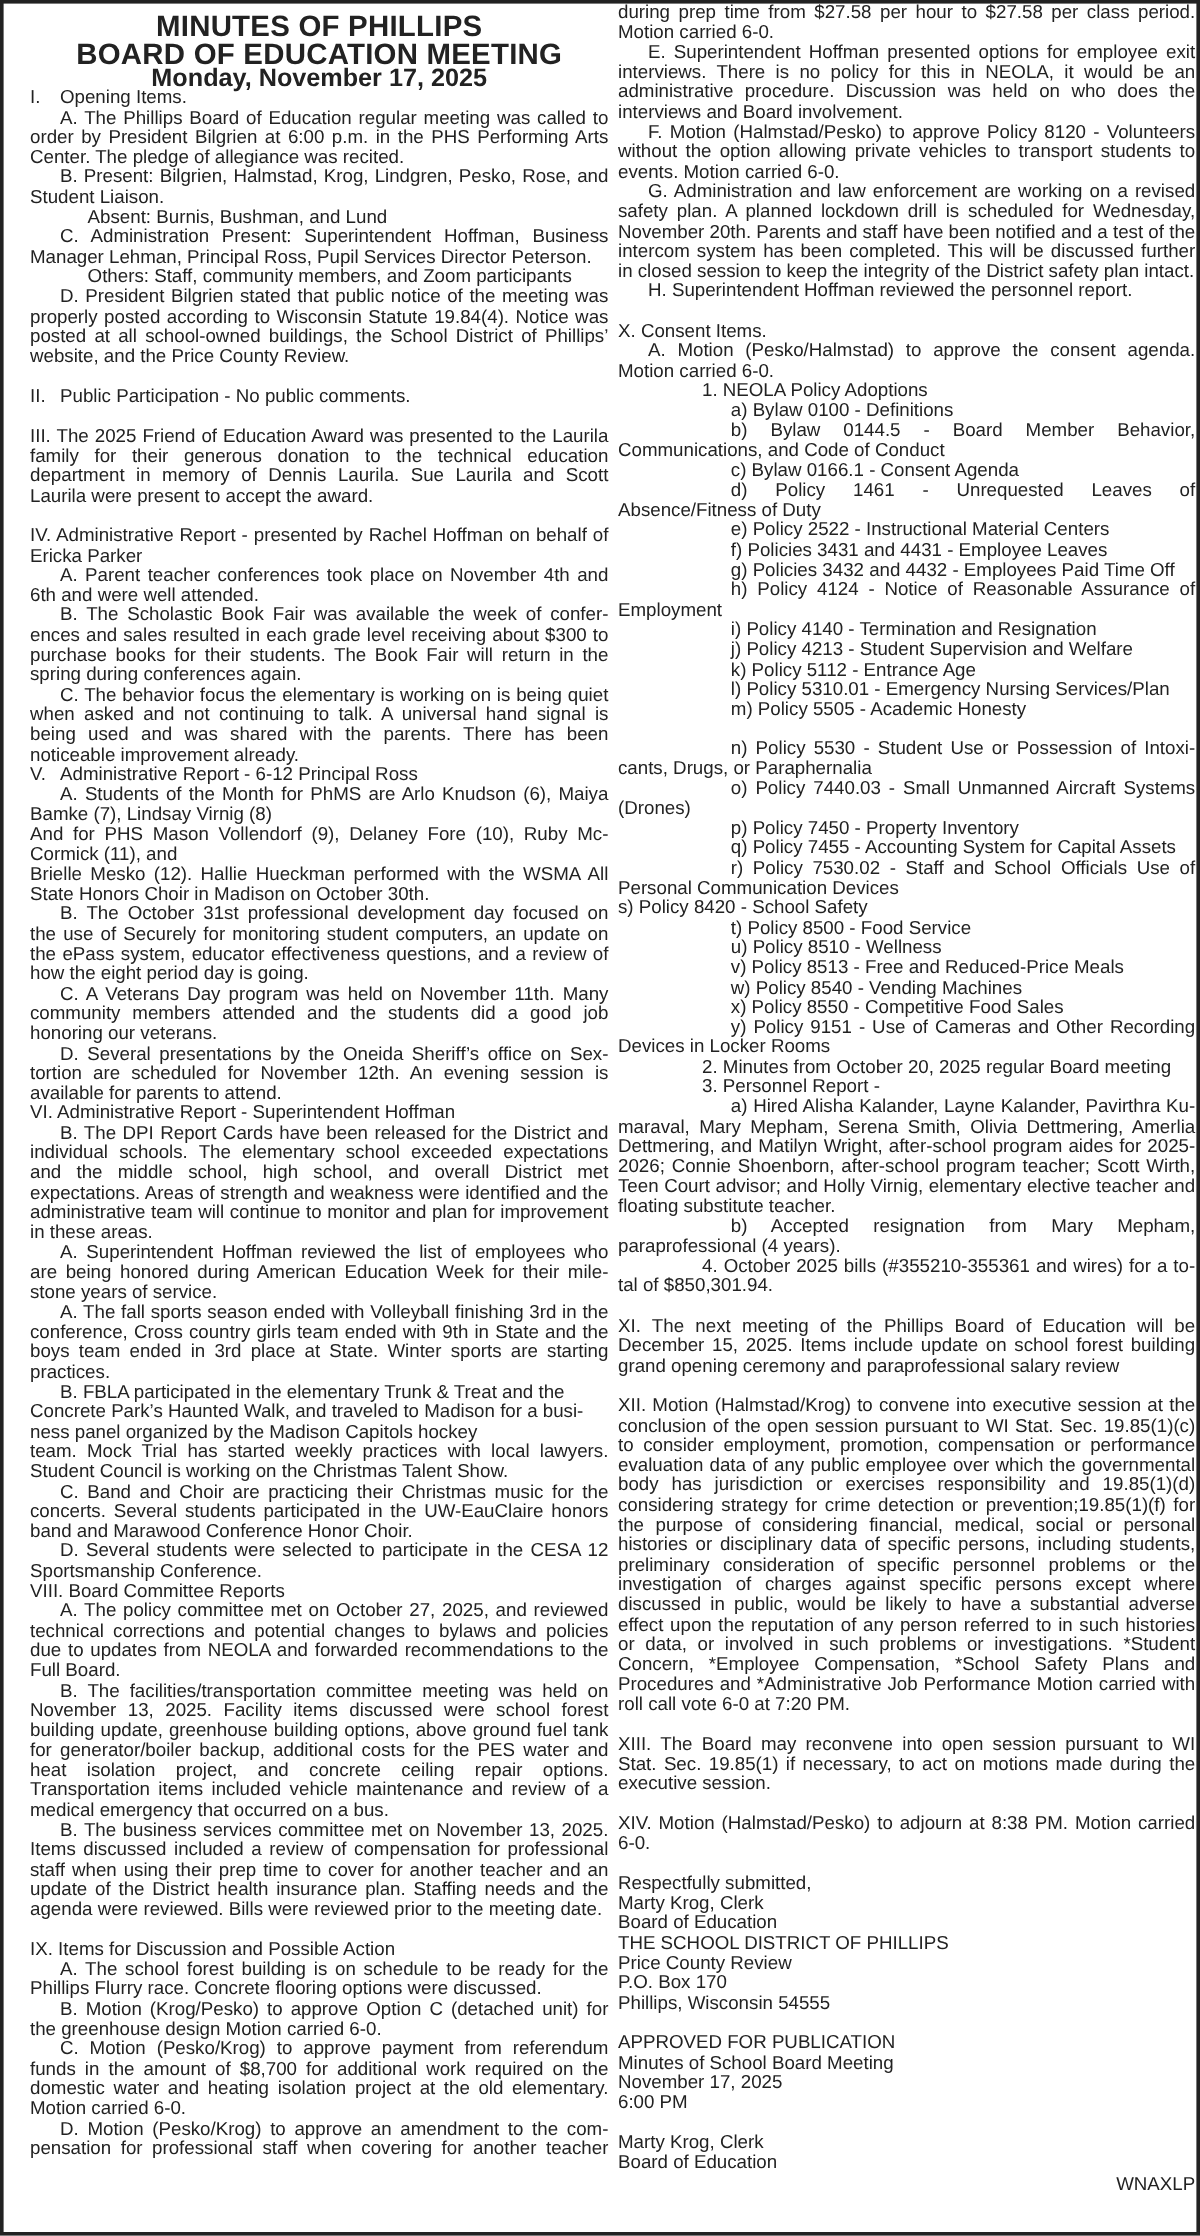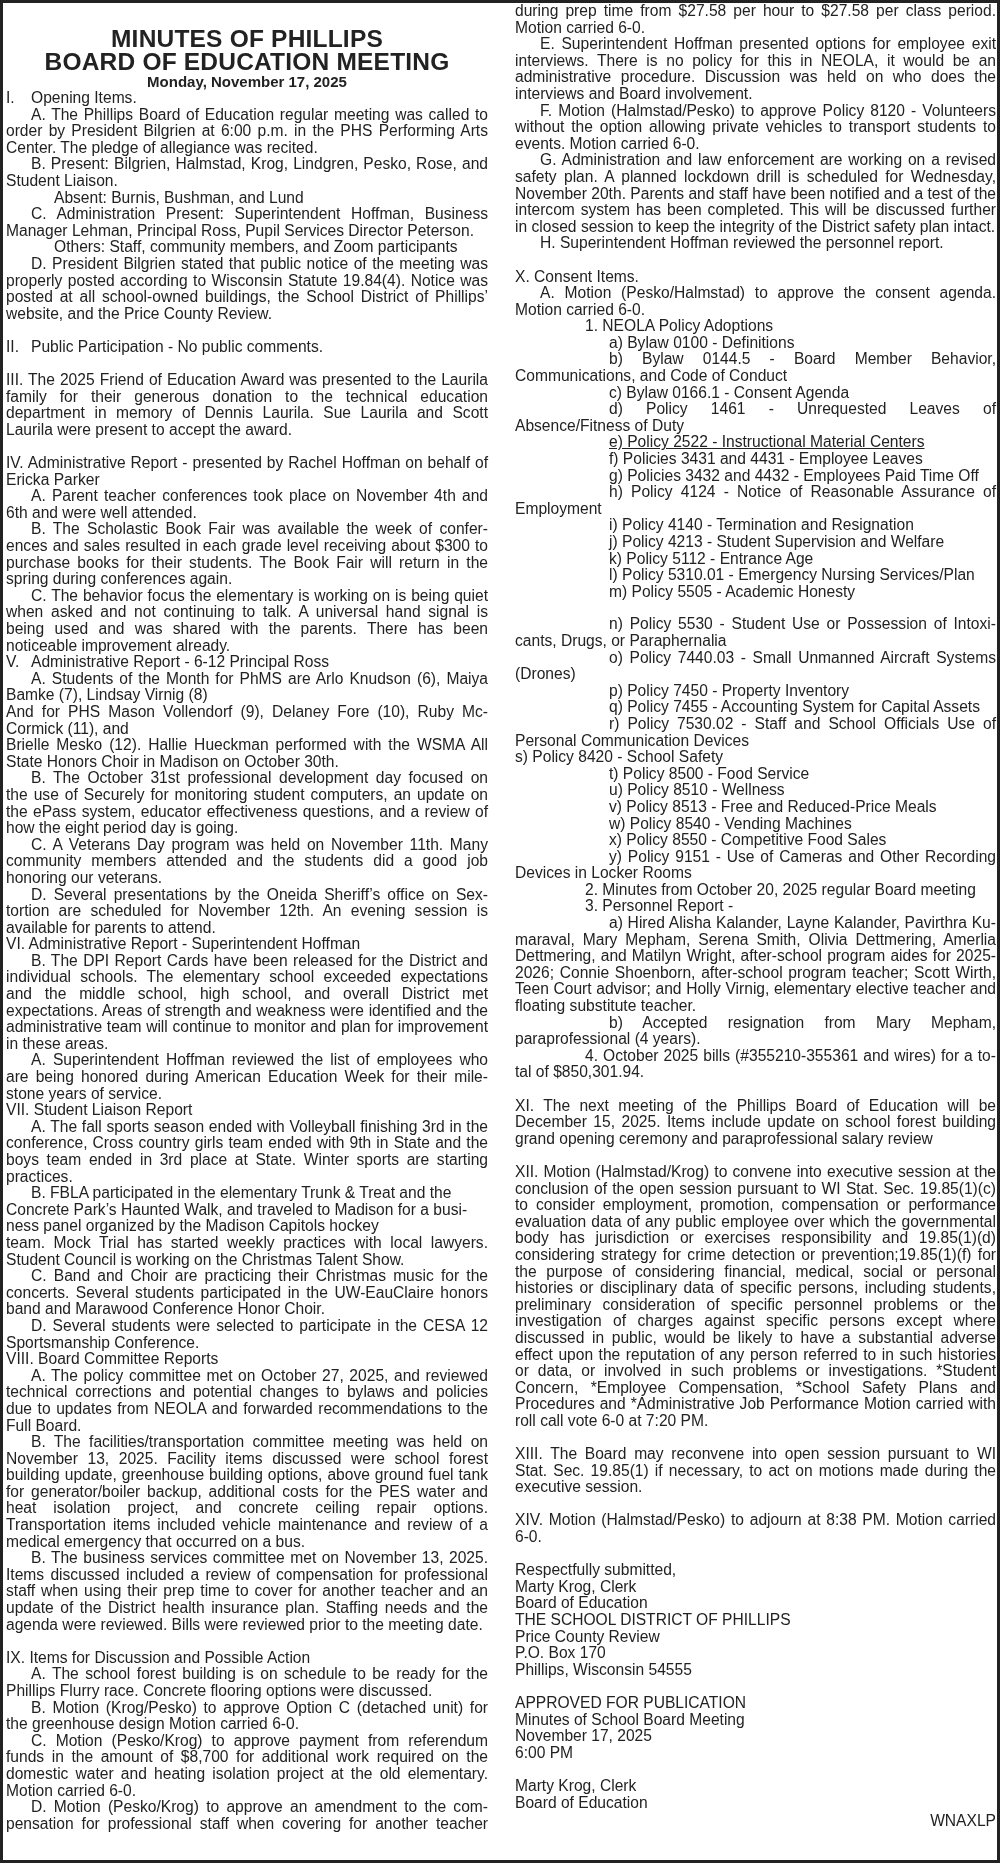--- a/index.html
+++ b/index.html
@@ -8,28 +8,28 @@
     position:absolute; left:0; top:0; width:1000px; height:1863px;
     box-sizing:border-box; border:3px solid #222; border-right-width:3px;
     background:#fff;
   }
   .col {
     position:absolute; top:0; box-sizing:border-box;
     font-family:"Liberation Sans", sans-serif;
     font-size:15.6px; line-height:16.6px; color:#222;
     text-align:justify; hyphens:manual;
   }
-  .col.left { left:3px; width:482px; padding-top:24px; }
+  .col.left { left:22px; width:482px; padding-top:8px; }
   .col.right { left:512px; width:481px; padding-top:0px; }
   .title {
     font-weight:bold; text-align:center; font-size:24.5px; line-height:23px;
     letter-spacing:0.2px; margin:0;
   }
   .subtitle {
-    font-weight:bold; text-align:center; font-size:15px; line-height:17px; margin:0;
+    font-weight:bold; text-align:center; font-size:21px; line-height:17px; margin:0;
   }
   p { margin:0; }
   .ind { text-indent:25px; }
   .ind2 { text-indent:48px; }
   .ind3 { text-indent:70px; }
   .gap { height:16.6px; }
   .sec { text-align:left; }
   .u { }
   .plain { text-align:left; }
   .code { text-align:right; margin-top:2px; }
@@ -72,21 +72,20 @@
     <p>And for PHS Mason Vollendorf (9), Delaney Fore (10), Ruby Mc­Cormick (11), and</p>
     <p>Brielle Mesko (12). Hallie Hueckman performed with the WSMA All State Honors Choir in Madison on October 30th.</p>
     <p class="ind">B. The October 31st professional development day focused on the use of Securely for monitoring student computers, an update on the ePass system, educator effectiveness questions, and a re­view of how the eight period day is going.</p>
     <p class="ind">C. A Veterans Day program was held on November 11th. Many community members attended and the students did a good job honoring our veterans.</p>
     <p class="ind">D. Several presentations by the Oneida Sheriff’s office on Sex­tortion are scheduled for November 12th. An evening session is available for parents to attend.</p>
 
     <p class="sec">VI. Administrative Report - Superintendent Hoffman</p>
     <p class="ind">B. The DPI Report Cards have been released for the District and individual schools. The elementary school exceeded expecta­tions and the middle school, high school, and overall District met expectations. Areas of strength and weakness were identified and the administrative team will continue to monitor and plan for im­provement in these areas.</p>
     <p class="ind">A. Superintendent Hoffman reviewed the list of employees who are being honored during American Education Week for their mile­stone years of service.</p>
 
-    <p class="sec">VII. Student Liaison Report</p>
     <p class="ind">A. The fall sports season ended with Volleyball finishing 3rd in the conference, Cross country girls team ended with 9th in State and the boys team ended in 3rd place at State. Winter sports are starting practices.</p>
     <p class="ind" style="text-align:left;">B. FBLA participated in the elementary Trunk &amp; Treat and the Concrete Park’s Haunted Walk, and traveled to Madison for a busi­ness panel organized by the Madison Capitols hockey</p>
     <p>team. Mock Trial has started weekly practices with local lawyers. Student Council is working on the Christmas Talent Show.</p>
     <p class="ind">C. Band and Choir are practicing their Christmas music for the concerts. Several students participated in the UW-EauClaire hon­ors band and Marawood Conference Honor Choir.</p>
     <p class="ind">D. Several students were selected to participate in the CESA 12 Sportsmanship Conference.</p>
 
     <p class="sec">VIII. Board Committee Reports</p>
     <p class="ind">A. The policy committee met on October 27, 2025, and re­viewed technical corrections and potential changes to bylaws and policies due to updates from NEOLA and forwarded recommenda­tions to the Full Board.</p>
     <p class="ind">B. The facilities/transportation committee meeting was held on November 13, 2025. Facility items discussed were school forest building update, greenhouse building options, above ground fuel tank for generator/boiler backup, additional costs for the PES wa­ter and heat isolation project, and concrete ceiling repair options. Transportation items included vehicle maintenance and review of a medical emergency that occurred on a bus.</p>
     <p class="ind">B. The business services committee met on November 13, 2025. Items discussed included a review of compensation for professional staff when using their prep time to cover for another teacher and an update of the District health insurance plan. Staff­ing needs and the agenda were reviewed. Bills were reviewed prior to the meeting date.</p>
@@ -110,21 +109,21 @@
     <div class="gap"></div>
 
     <p class="sec">X. Consent Items.</p>
     <p class="ind">A. Motion (Pesko/Halmstad) to approve the consent agenda. Motion carried 6-0.</p>
     <p class="ind3 plain">1. NEOLA Policy Adoptions</p>
     <div id="policy-list">
         <p style="text-indent: 94px;">a) Bylaw 0100 - Definitions</p>
         <p style="text-indent: 94px;">b) Bylaw 0144.5 - Board Member Behavior, Communica­tions, and Code of Conduct</p>
         <p style="text-indent: 94px;">c) Bylaw 0166.1 - Consent Agenda</p>
         <p style="text-indent: 94px;">d) Policy 1461 - Unrequested Leaves of Absence/Fitness of Duty</p>
-        <p style="text-indent: 94px; text-decoration: underline;">e) Policy 2522 - Instructional Material Centers</p>
+        <p style="text-indent: 94px;">e) Policy 2522 - Instructional Material Centers</p>
         <p style="text-indent: 94px;">f) Policies 3431 and 4431 - Employee Leaves</p>
         <p style="text-indent: 94px;">g) Policies 3432 and 4432 - Employees Paid Time Off</p>
         <p style="text-indent: 94px;">h) Policy 4124 - Notice of Reasonable Assurance of Em­ployment</p>
         <p style="text-indent: 94px;">i) Policy 4140 - Termination and Resignation</p>
         <p style="text-indent: 94px;">j) Policy 4213 - Student Supervision and Welfare</p>
         <p style="text-indent: 94px;">k) Policy 5112 - Entrance Age</p>
         <p style="text-indent: 94px;">l) Policy 5310.01 - Emergency Nursing Services/Plan</p>
         <p style="text-indent: 94px;">m) Policy 5505 - Academic Honesty</p>
         <p style="text-indent: 94px; margin-top: 16px;">n) Policy 5530 - Student Use or Possession of Intoxi­cants, Drugs, or Paraphernalia</p>
         <p style="text-indent: 94px;">o) Policy 7440.03 - Small Unmanned Aircraft Systems (Drones)</p>

